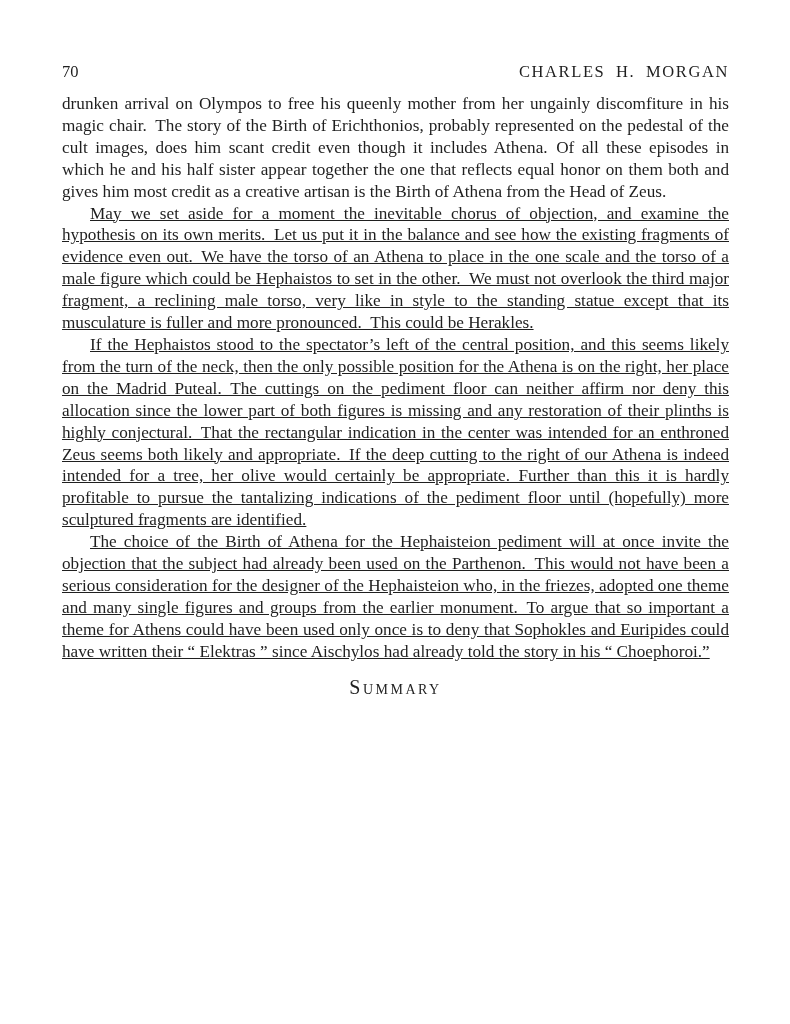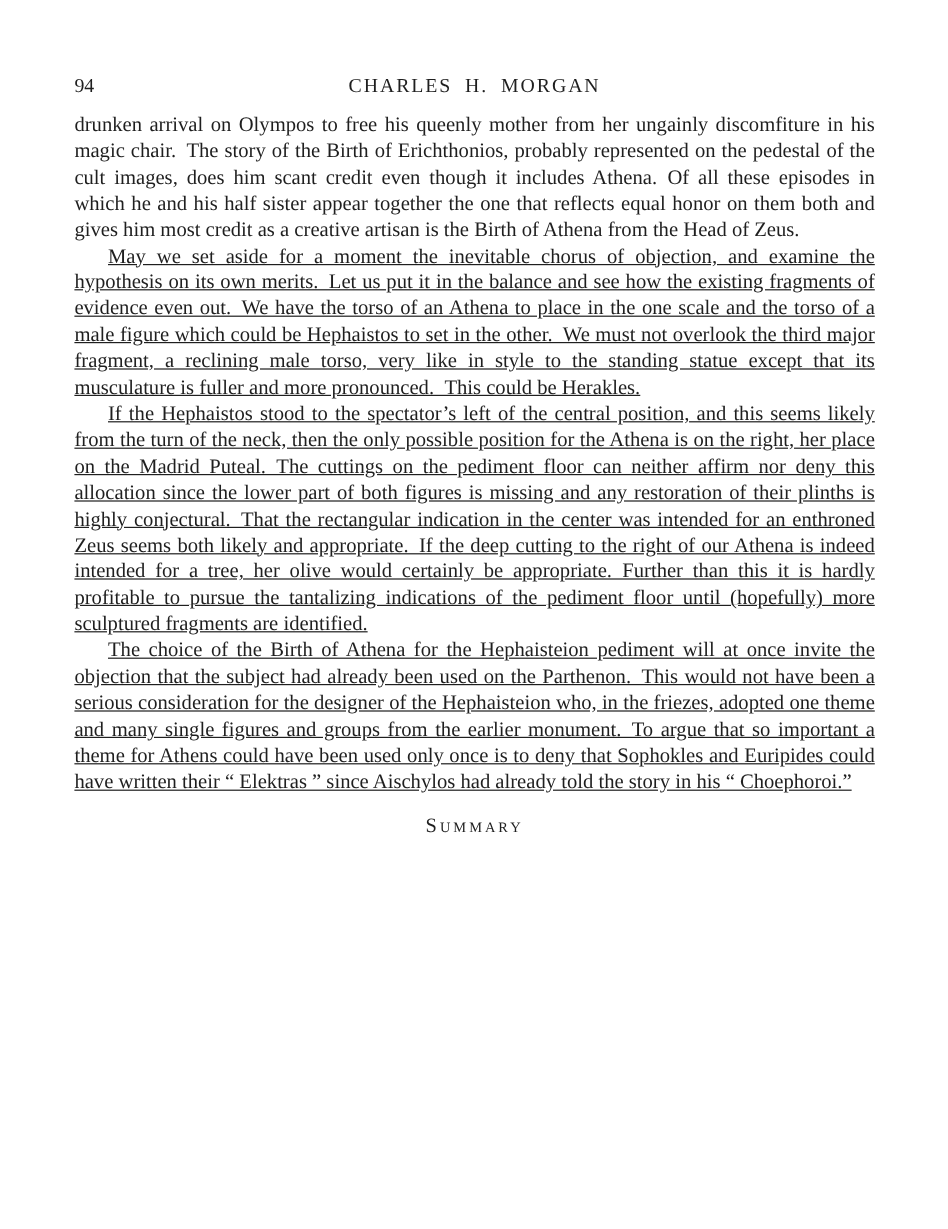--- a/index.html
+++ b/index.html
@@ -28,42 +28,42 @@
     font-size: 16.5px;
     line-height: 20px;
   }
   .page-num {
     position: absolute;
     left: 0;
     top: 0;
   }
   .author {
     display: block;
-    text-align: center;
+    text-align: right;
     letter-spacing: 1.6px;
     word-spacing: 5px;
   }
   .body-text {
     margin-top: 11px;
     font-size: 17.2px;
     line-height: 21.9px;
     text-align: justify;
   }
   p.para {
     margin: 0;
     padding: 0;
   }
   p.para.indent {
     text-indent: 28px;
     text-decoration: underline;
   }
   h2.summary-heading {
     margin: 14px 0 9px 0;
     text-align: center;
-    font-size: 17px;
+    font-size: 20px;
     font-weight: normal;
     font-variant: small-caps;
     letter-spacing: 2.5px;
     line-height: 21.9px;
   }
   p.summary-item {
     margin: 7px 0 0 0;
     padding: 0;
     text-align: justify;
   }
@@ -72,21 +72,21 @@
     margin-right: 11px;
   }
 </style>
 </head>
 <body>
 
 <div class="page">
   <div class="content">
 
     <header class="running-head">
-      <span class="page-num">94</span>
+      <span class="page-num">70</span>
       <span class="author">CHARLES H. MORGAN</span>
     </header>
 
     <main class="body-text">
       <p class="para">drunken arrival on Olympos to free his queenly mother from her ungainly discomfiture in his magic chair. The story of the Birth of Erichthonios, probably represented on the pedestal of the cult images, does him scant credit even though it includes Athena. Of all these episodes in which he and his half sister appear together the one that reflects equal honor on them both and gives him most credit as a creative artisan is the Birth of Athena from the Head of Zeus.</p>
       <p class="para indent">May we set aside for a moment the inevitable chorus of objection, and examine the hypothesis on its own merits. Let us put it in the balance and see how the existing fragments of evidence even out. We have the torso of an Athena to place in the one scale and the torso of a male figure which could be Hephaistos to set in the other. We must not overlook the third major fragment, a reclining male torso, very like in style to the standing statue except that its musculature is fuller and more pronounced. This could be Herakles.</p>
       <p class="para indent">If the Hephaistos stood to the spectator’s left of the central position, and this seems likely from the turn of the neck, then the only possible position for the Athena is on the right, her place on the Madrid Puteal. The cuttings on the pediment floor can neither affirm nor deny this allocation since the lower part of both figures is missing and any restoration of their plinths is highly conjectural. That the rectangular indication in the center was intended for an enthroned Zeus seems both likely and appropriate. If the deep cutting to the right of our Athena is indeed intended for a tree, her olive would certainly be appropriate. Further than this it is hardly profitable to pursue the tantalizing indications of the pediment floor until (hopefully) more sculptured fragments are identified.</p>
       <p class="para indent">The choice of the Birth of Athena for the Hephaisteion pediment will at once invite the objection that the subject had already been used on the Parthenon. This would not have been a serious consideration for the designer of the Hephaisteion who, in the friezes, adopted one theme and many single figures and groups from the earlier monument. To argue that so important a theme for Athens could have been used only once is to deny that Sophokles and Euripides could have written their “ Elektras ” since Aischylos had already told the story in his “ Choephoroi.”</p>
 
       <h2 class="summary-heading">Summary</h2>

